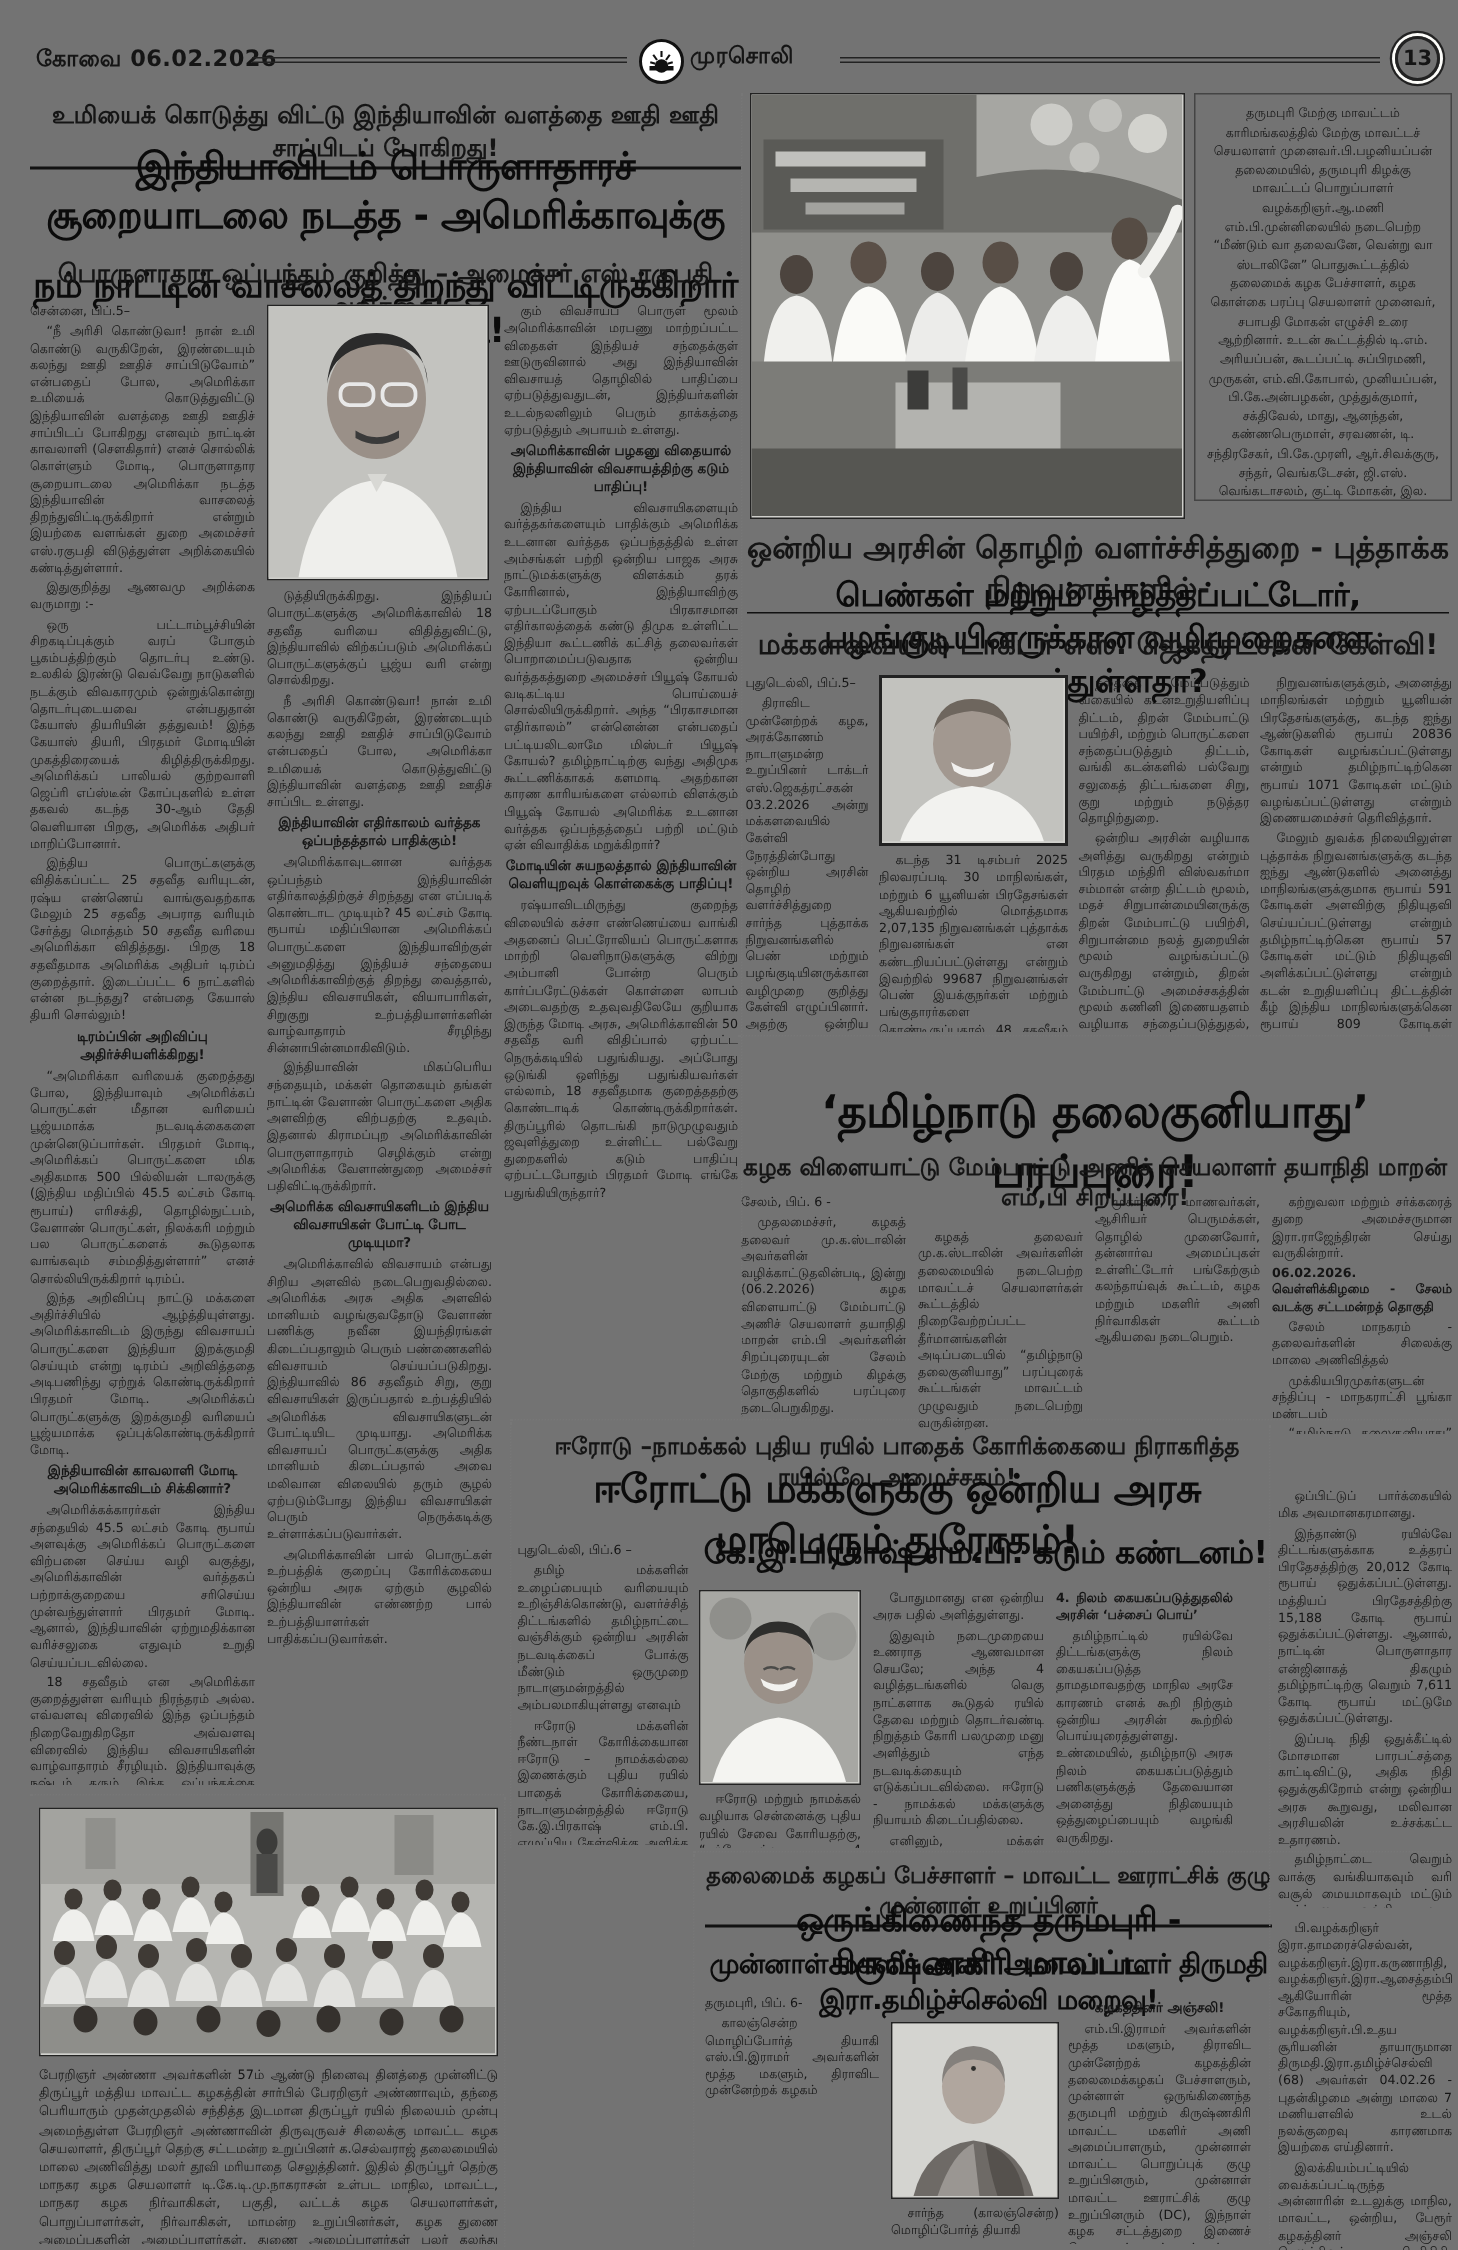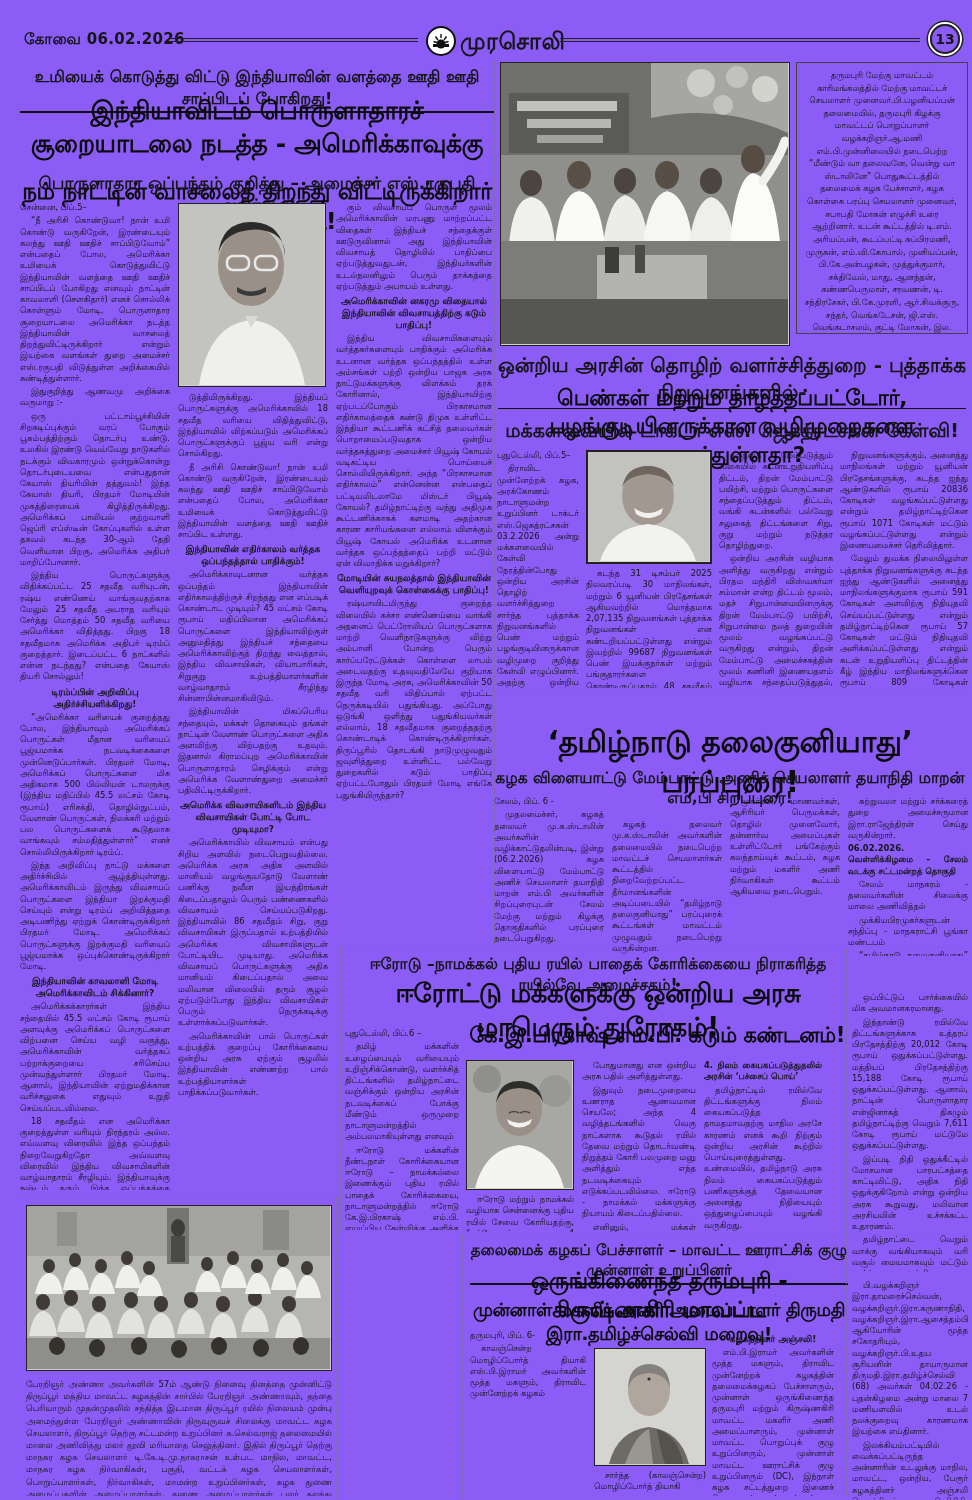--- a/index.html
+++ b/index.html
@@ -1,22 +1,22 @@
 <!DOCTYPE html>
 <html><head>
 <meta charset="utf-8">
 <style>
   html,body{margin:0;padding:0;background:#d8d8d4;}
-  #page{position:relative;width:972px;height:1500px;margin:0 auto;background:#8b5cf6;
+  #page{position:relative;width:972px;height:1500px;margin:0 auto;background:#737373;
         font-family:"DejaVu Sans",sans-serif;color:#151515;overflow:hidden;}
   .abs{position:absolute;}
   
   .hdr-date{font-size:15px;font-weight:bold;letter-spacing:.3px;}
   .hdr-rule{height:1px;border-top:1.5px solid #222;border-bottom:1.5px solid #222;padding-top:2px;box-sizing:border-box;}
-  .masthead{font-size:23px;font-weight:bold;letter-spacing:.5px;}
+  .masthead{font-size:15px;font-weight:bold;letter-spacing:.5px;}
   .pageno{width:26px;height:26px;border:2px solid #222;border-radius:50%;display:flex;align-items:center;justify-content:center;
           font-size:14px;font-weight:bold;box-shadow:0 0 0 2px #fcfcf9,0 0 0 3.5px #222;}
   .logo-circle{width:26px;height:26px;border:2px solid #111;border-radius:50%;display:flex;align-items:center;justify-content:center;background:#fff;}
   
   .kicker{font-weight:bold;text-align:center;border-bottom:2px solid #111;padding-bottom:2px;line-height:1.35;}
   .head{font-weight:bold;text-align:center;color:#0b0b0b;line-height:1.32;letter-spacing:-.4px;}
   .subhead{font-weight:bold;text-align:center;line-height:1.3;}
   
   .col{font-size:8.4px;line-height:1.34;text-align:justify;overflow:hidden;}
   .col p{margin:0 0 2px 0;}
@@ -93,21 +93,21 @@
       <p class="it-h">இந்தியாவின் எதிர்காலம் வர்த்தக ஒப்பந்தத்தால் பாதிக்கும்!</p>
       <p class="it-p">அமெரிக்காவுடனான வர்த்தக ஒப்பந்தம் இந்தியாவின் எதிர்காலத்திற்குச் சிறந்தது என எப்படிக் கொண்டாட முடியும்? 45 லட்சம் கோடி ரூபாய் மதிப்பிலான அமெரிக்கப் பொருட்களை இந்தியாவிற்குள் அனுமதித்து இந்தியச் சந்தையை அமெரிக்காவிற்குத் திறந்து வைத்தால், இந்திய விவசாயிகள், வியாபாரிகள், சிறுகுறு உற்பத்தியாளர்களின் வாழ்வாதாரம் சீரழிந்து சின்னாபின்னமாகிவிடும்.</p>
       <p class="it-p">இந்தியாவின் மிகப்பெரிய சந்தையும், மக்கள் தொகையும் தங்கள் நாட்டின் வேளாண் பொருட்களை அதிக அளவிற்கு விற்பதற்கு உதவும். இதனால் கிராமப்புற அமெரிக்காவின் பொருளாதாரம் செழிக்கும் என்று அமெரிக்க வேளாண்துறை அமைச்சர் பதிவிட்டிருக்கிறார்.</p>
       <p class="it-h">அமெரிக்க விவசாயிகளிடம் இந்திய விவசாயிகள் போட்டி போட முடியுமா?</p>
       <p class="it-p">அமெரிக்காவில் விவசாயம் என்பது சிறிய அளவில் நடைபெறுவதில்லை. அமெரிக்க அரசு அதிக அளவில் மானியம் வழங்குவதோடு வேளாண் பணிக்கு நவீன இயந்திரங்கள் கிடைப்பதாலும் பெரும் பண்ணைகளில் விவசாயம் செய்யப்படுகிறது. இந்தியாவில் 86 சதவீதம் சிறு, குறு விவசாயிகள் இருப்பதால் உற்பத்தியில் அமெரிக்க விவசாயிகளுடன் போட்டியிட முடியாது. அமெரிக்க விவசாயப் பொருட்களுக்கு அதிக மானியம் கிடைப்பதால் அவை மலிவான விலையில் தரும் சூழல் ஏற்படும்போது இந்திய விவசாயிகள் பெரும் நெருக்கடிக்கு உள்ளாக்கப்படுவார்கள்.</p>
       <p class="it-p">அமெரிக்காவின் பால் பொருட்கள் உற்பத்திக் குறைப்பு கோரிக்கையை ஒன்றிய அரசு ஏற்கும் சூழலில் இந்தியாவின் எண்ணற்ற பால் உற்பத்தியாளர்கள் பாதிக்கப்படுவார்கள்.</p>
     </div>
 
   <div class="abs col" style="left:336px;top:202px;width:156px;height:740px;">
       <p class="it-p">கும் விவசாயப் பொருள் மூலம் அமெரிக்காவின் மரபணு மாற்றப்பட்ட விதைகள் இந்தியச் சந்தைக்குள் ஊடுருவினால் அது இந்தியாவின் விவசாயத் தொழிலில் பாதிப்பை ஏற்படுத்துவதுடன், இந்தியர்களின் உடல்நலனிலும் பெரும் தாக்கத்தை ஏற்படுத்தும் அபாயம் உள்ளது.</p>
-      <p class="it-h">அமெரிக்காவின் னகரமு விதையால் இந்தியாவின் விவசாயத்திற்கு கடும் பாதிப்பு!</p>
+      <p class="it-h">அமெரிக்காவின் பழகனு விதையால் இந்தியாவின் விவசாயத்திற்கு கடும் பாதிப்பு!</p>
       <p class="it-p">இந்திய விவசாயிகளையும் வர்த்தகர்களையும் பாதிக்கும் அமெரிக்க உடனான வர்த்தக ஒப்பந்தத்தில் உள்ள அம்சங்கள் பற்றி ஒன்றிய பாஜக அரசு நாட்டுமக்களுக்கு விளக்கம் தரக் கோரினால், இந்தியாவிற்கு ஏற்படப்போகும் பிரகாசமான எதிர்காலத்தைக் கண்டு திமுக உள்ளிட்ட இந்தியா கூட்டணிக் கட்சித் தலைவர்கள் பொறாமைப்படுவதாக ஒன்றிய வர்த்தகத்துறை அமைச்சர் பியூஷ் கோயல் வடிகட்டிய பொய்யைச் சொல்லியிருக்கிறார். அந்த “பிரகாசமான எதிர்காலம்” என்னென்ன என்பதைப் பட்டியலிடலாமே மிஸ்டர் பியூஷ் கோயல்? தமிழ்நாட்டிற்கு வந்து அதிமுக கூட்டணிக்காகக் களமாடி அதற்கான காரண காரியங்களை எல்லாம் விளக்கும் பியூஷ் கோயல் அமெரிக்க உடனான வர்த்தக ஒப்பந்தத்தைப் பற்றி மட்டும் ஏன் விவாதிக்க மறுக்கிறார்?</p>
       <p class="it-h">மோடியின் சுயநலத்தால் இந்தியாவின் வெளியுறவுக் கொள்கைக்கு பாதிப்பு!</p>
       <p class="it-p">ரஷ்யாவிடமிருந்து குறைந்த விலையில் கச்சா எண்ணெய்யை வாங்கி அதனைப் பெட்ரோலியப் பொருட்களாக மாற்றி வெளிநாடுகளுக்கு விற்று அம்பானி போன்ற பெரும் கார்ப்பரேட்டுக்கள் கொள்ளை லாபம் அடைவதற்கு உதவுவதிலேயே குறியாக இருந்த மோடி அரசு, அமெரிக்காவின் 50 சதவீத வரி விதிப்பால் ஏற்பட்ட நெருக்கடியில் பதுங்கியது. அப்போது ஒடுங்கி ஒளிந்து பதுங்கியவர்கள் எல்லாம், 18 சதவீதமாக குறைத்ததற்கு கொண்டாடிக் கொண்டிருக்கிறார்கள். திருப்பூரில் தொடங்கி நாடுமுழுவதும் ஜவுளித்துறை உள்ளிட்ட பல்வேறு துறைகளில் கடும் பாதிப்பு ஏற்பட்டபோதும் பிரதமர் மோடி எங்கே பதுங்கியிருந்தார்?</p>
     </div>
 
   <div class="abs photo-frame" style="left:500px;top:62px;width:290px;height:284px;">
     <svg width="287" height="281" viewBox="0 0 287 281">
       <rect width="287" height="281" fill="#8f8f8b"></rect>
       <rect width="287" height="92" fill="#6f6f6b"></rect>
       <path d="M150 0 L287 0 L287 70 Q220 40 150 55 Z" fill="#bdbdb9" opacity=".7"></path>

